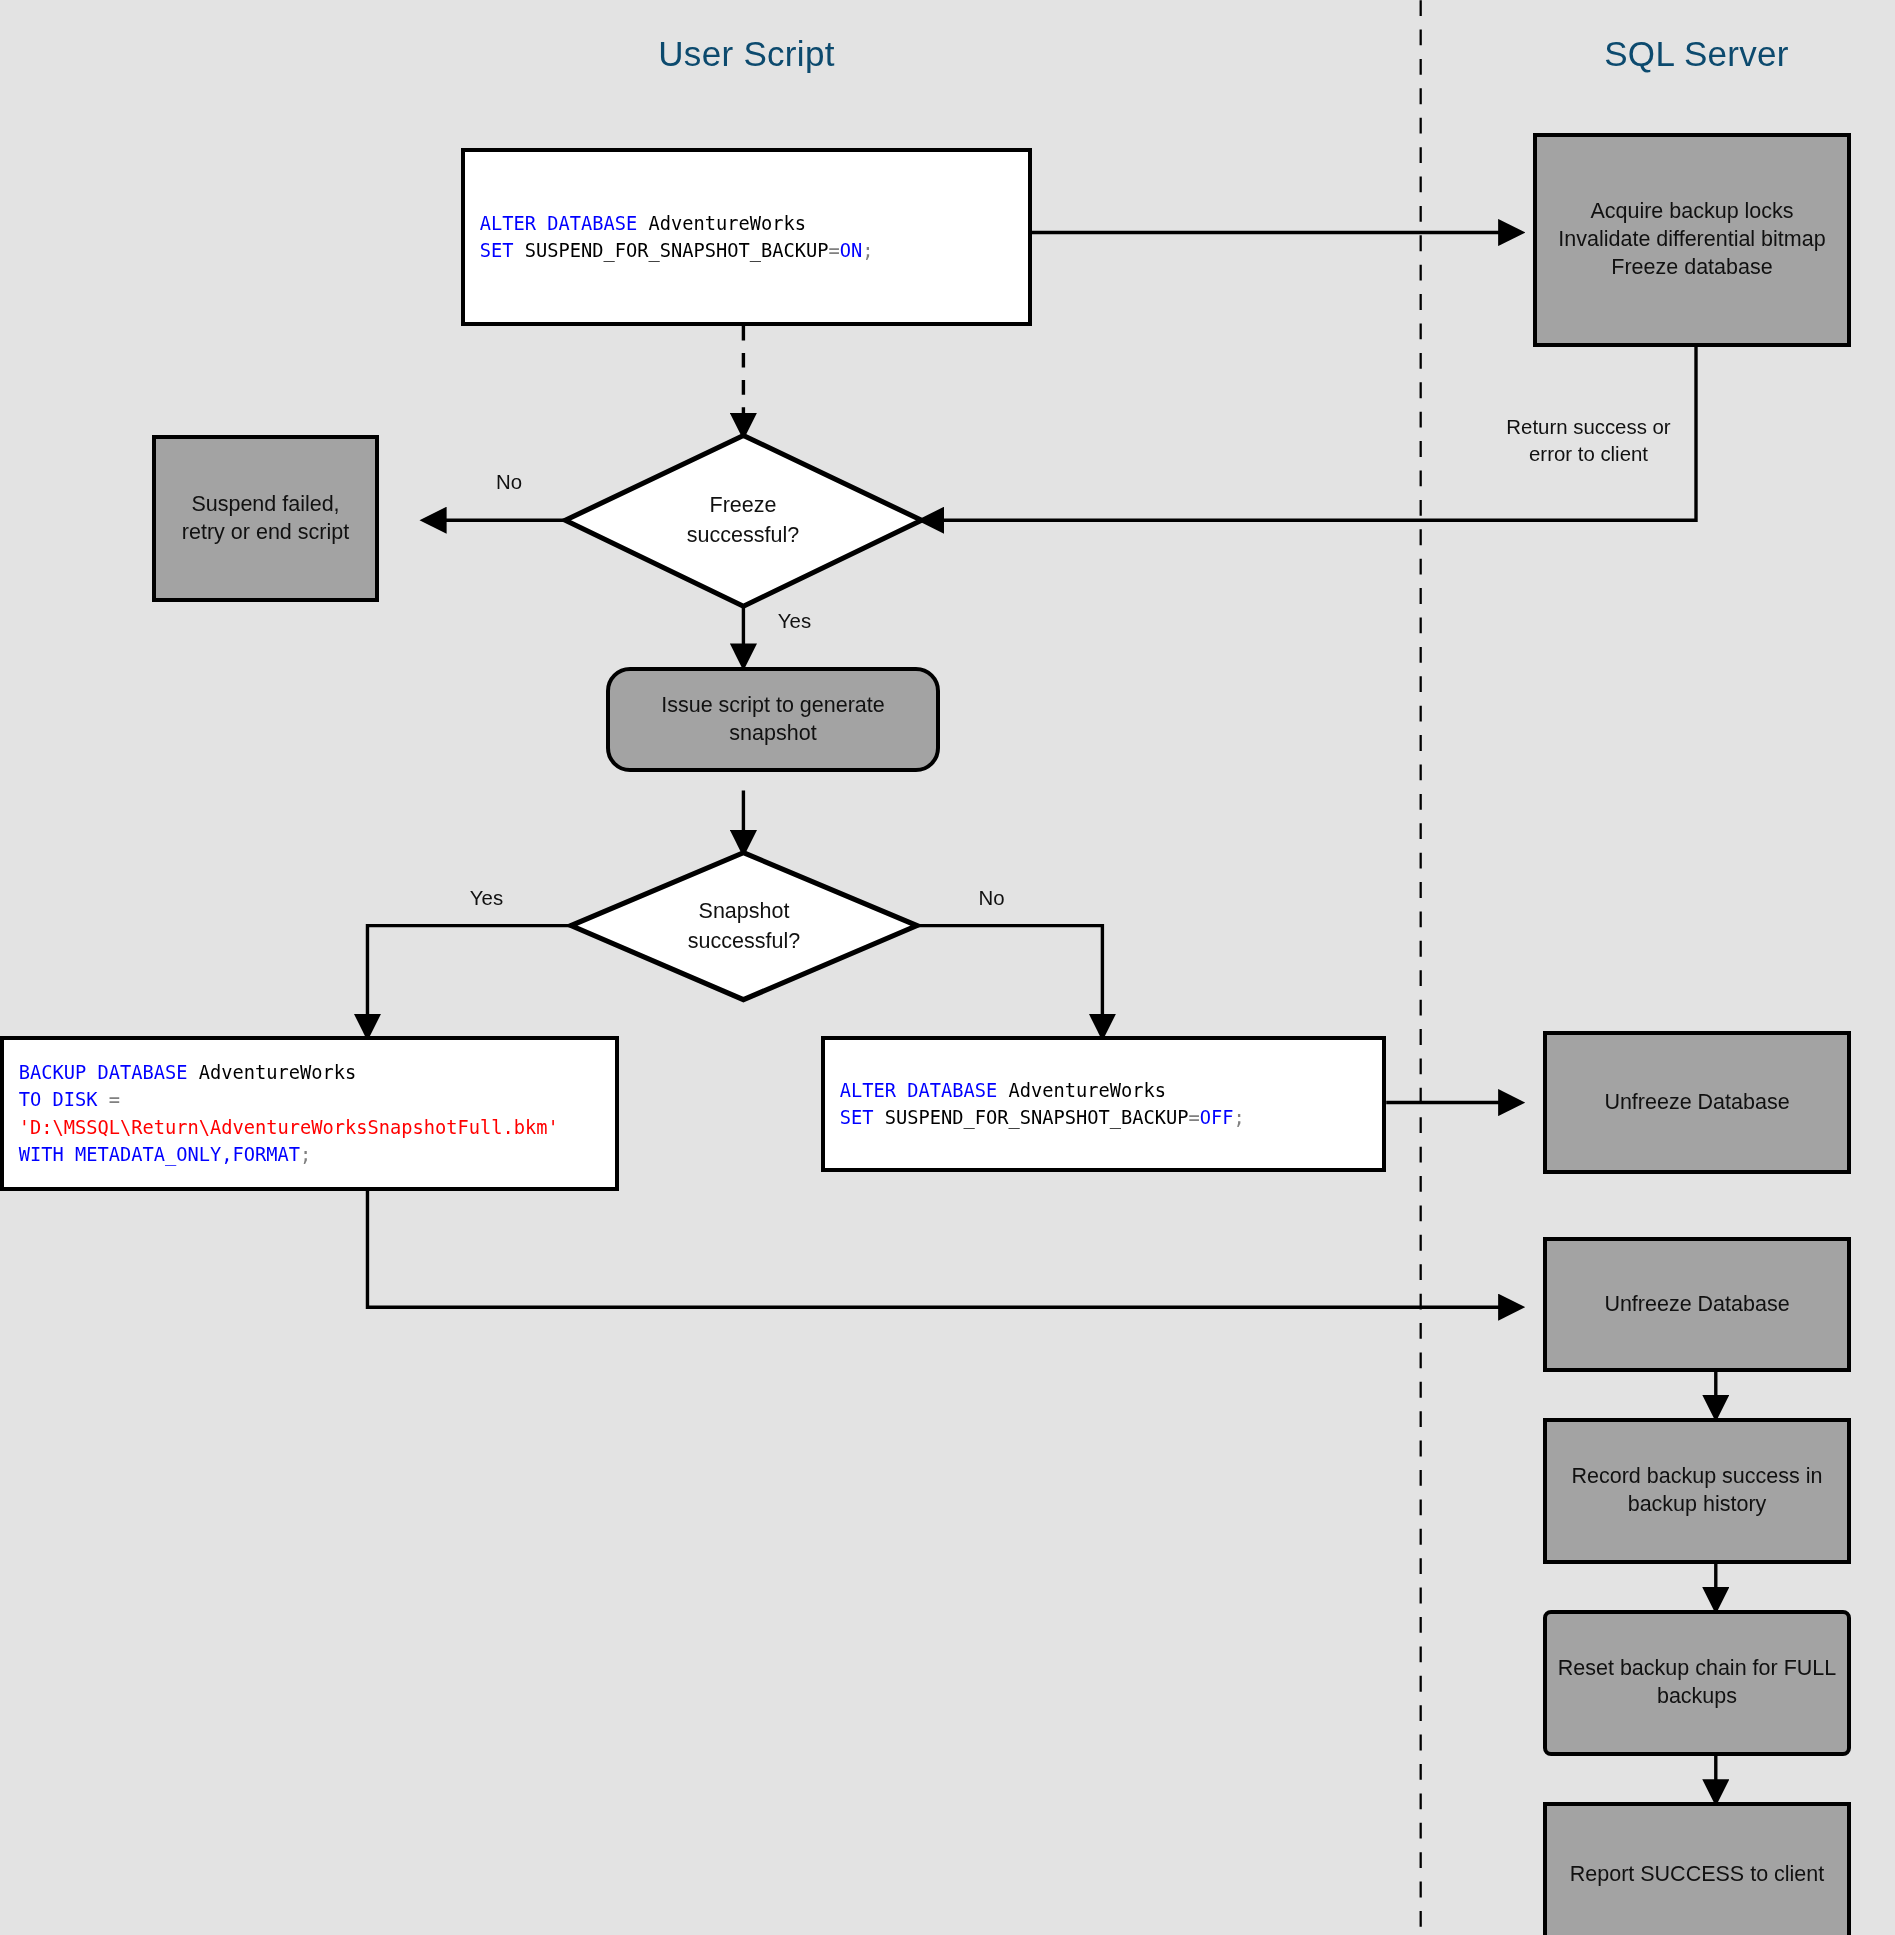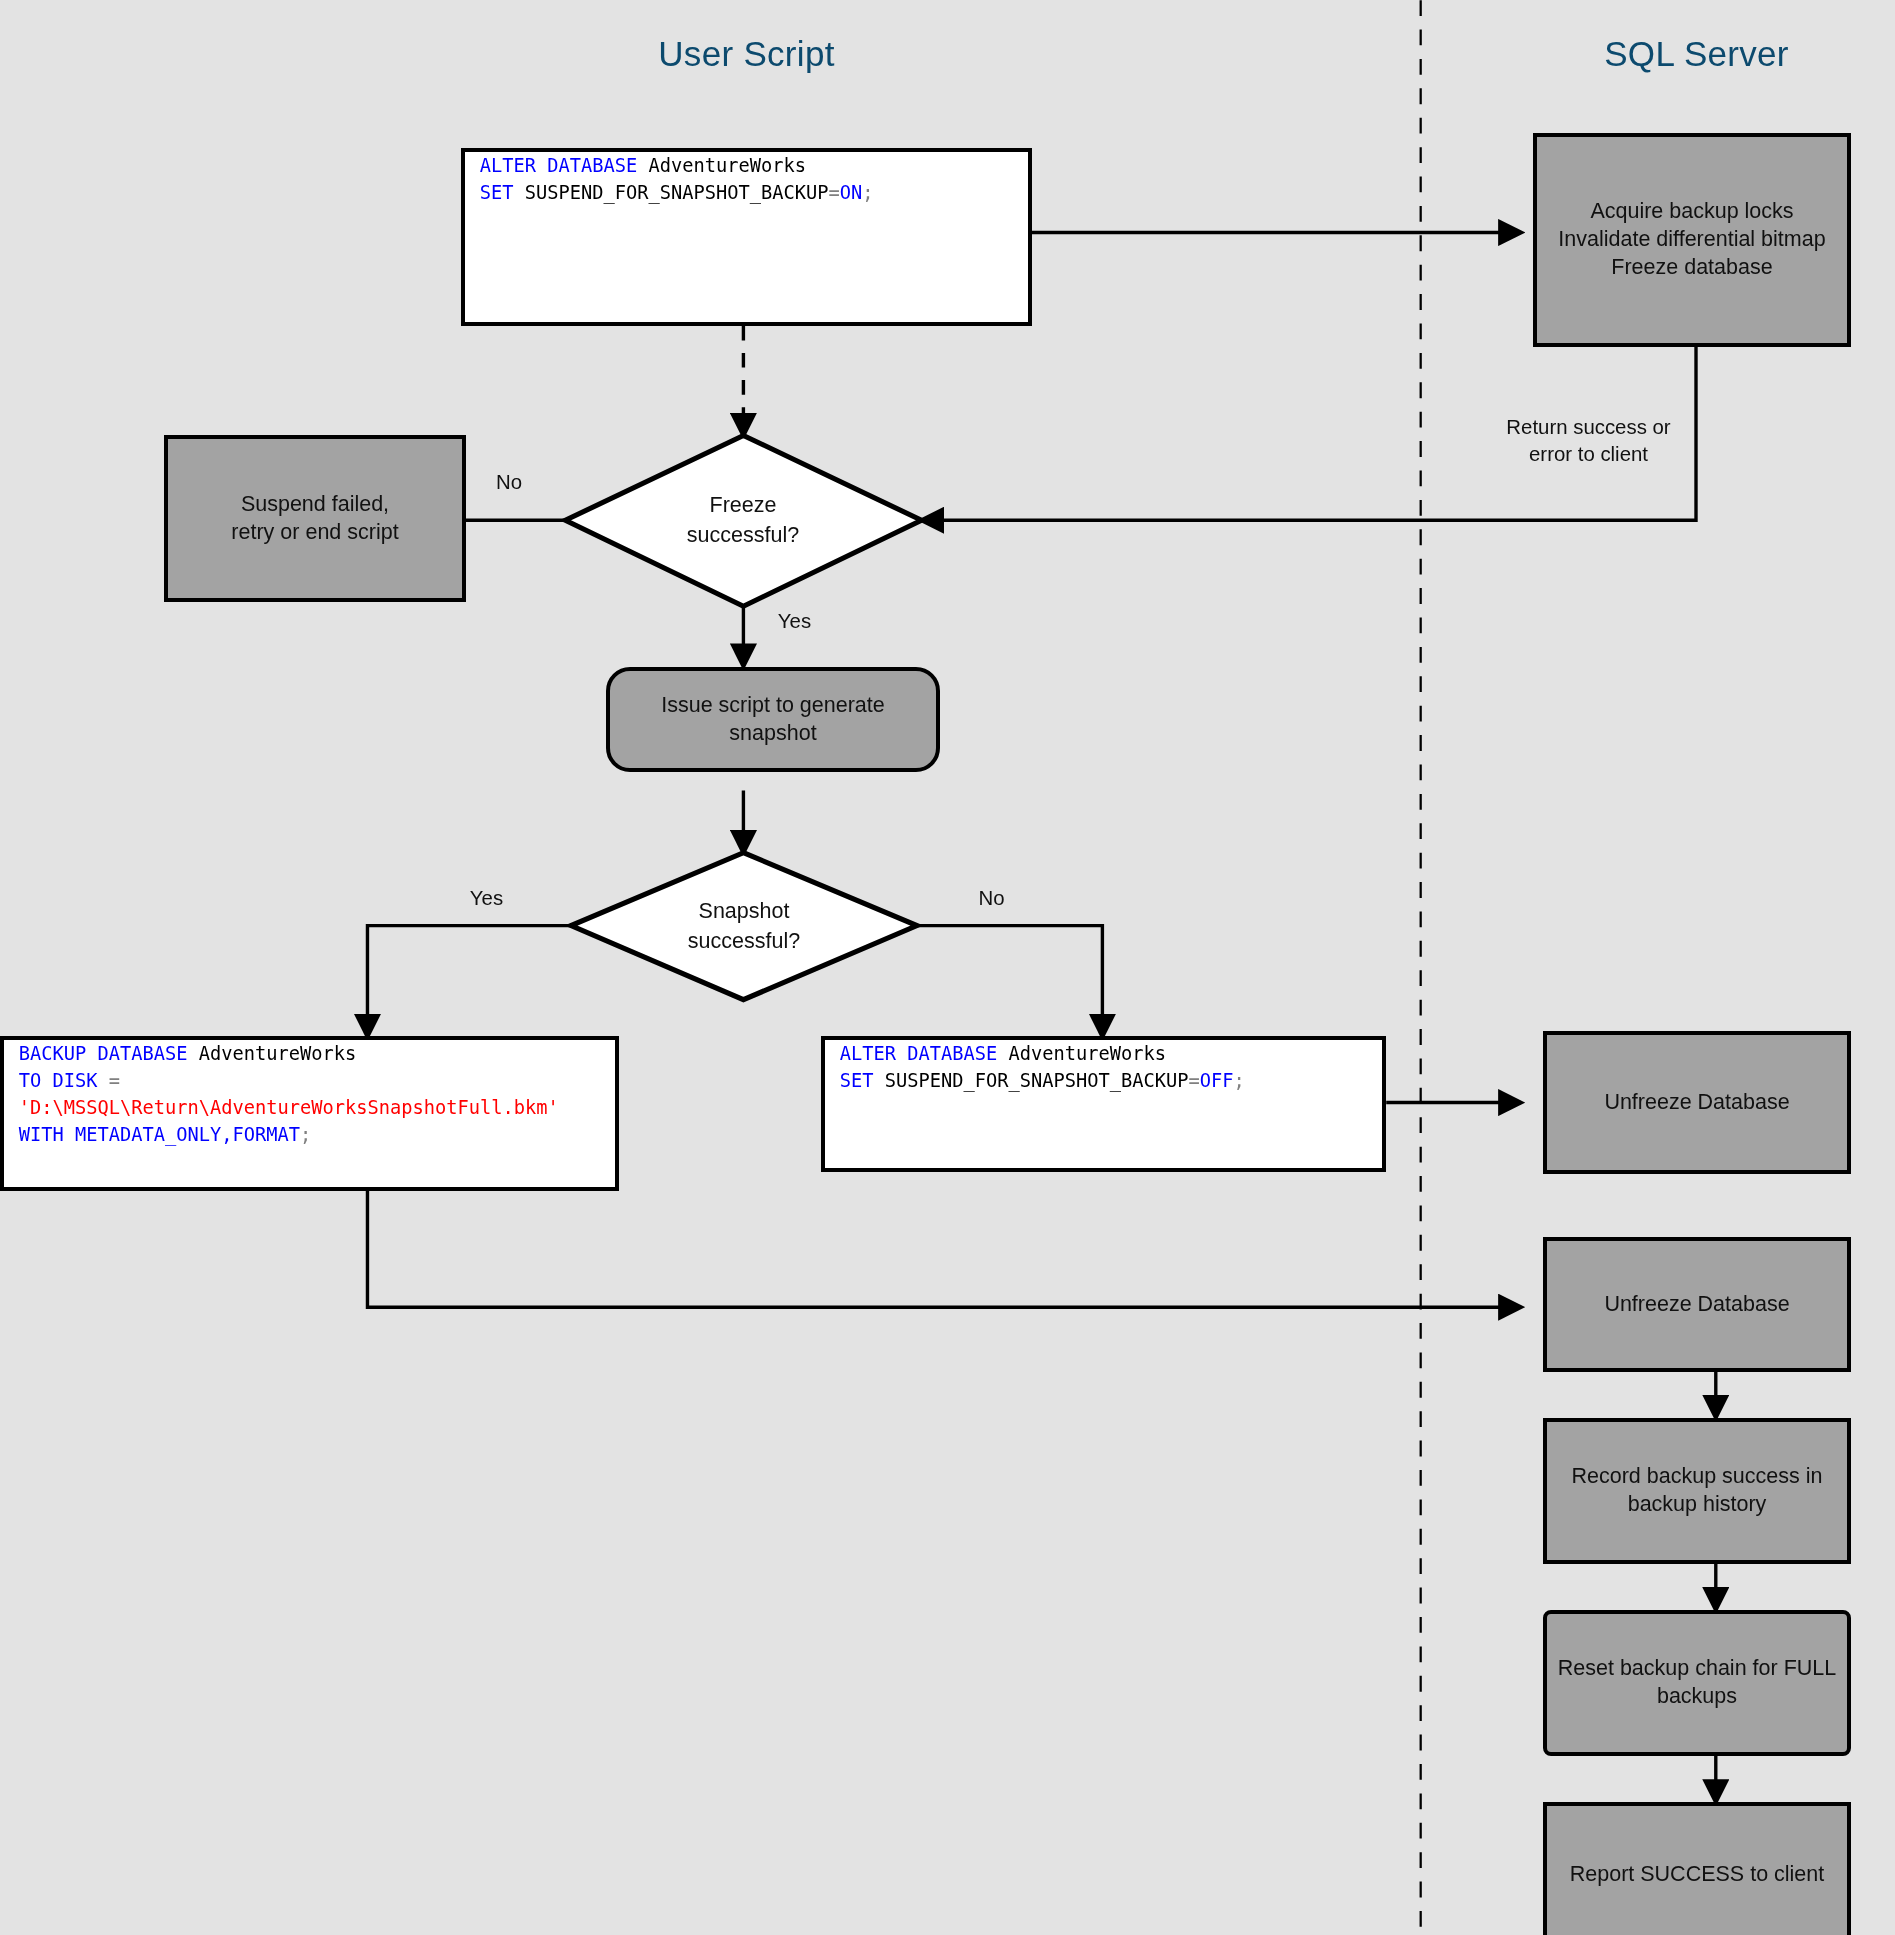--- a/index.html
+++ b/index.html
@@ -2,21 +2,21 @@
 <html style="font-size:9px"><head>
 <meta charset="utf-8">
 <style>
   html,body{margin:0;padding:0;}
   body{background:#e3e3e3;font-family:"Liberation Sans",sans-serif;}
   #canvas{position:relative;width:1895px;height:1936px;background:#e3e3e3;overflow:hidden;}
   svg#wires{position:absolute;left:0;top:0;width:1895px;height:1936px;pointer-events:none;}
   .lane-title{position:absolute;text-align:center;font-size:35px;color:#0c4a6e;font-family:"Liberation Sans",sans-serif;letter-spacing:0.3px;}
   .node{position:absolute;background:#a3a3a3;border:4px solid #000000;box-sizing:border-box;display:flex;align-items:center;justify-content:center;}
   .node .txt{text-align:center;font-size:21.5px;line-height:1.3;color:#111;padding:0 8px;}
-  .code{position:absolute;background:#ffffff;border:4px solid #000000;box-sizing:border-box;display:flex;flex-direction:column;justify-content:flex-start;}
+  .code{position:absolute;background:#ffffff;border:4px solid #000000;box-sizing:border-box;display:flex;flex-direction:column;justify-content:center;}
   .code pre{margin:0;padding:0 14.7px;font-family:"DejaVu Sans Mono","Liberation Mono",monospace;font-size:18.7px;line-height:1.45;white-space:pre;color:#000;}
   .kw{color:#0000ff;}
   .op{color:#808080;}
   .str{color:#ff0000;}
   .diamond{position:absolute;}
   .diamond .dlabel{position:absolute;left:0;top:0;width:100%;height:100%;display:flex;align-items:center;justify-content:center;text-align:center;font-size:21.5px;line-height:1.35;color:#111;}
   .edge-label{position:absolute;font-size:20.4px;color:#111;white-space:pre;text-align:center;line-height:1.3;}
 </style>
 </head>
 <body>
@@ -81,21 +81,21 @@
 error to client</div>
 
   <div class="diamond" style="left:565px;top:435px;width:356px;height:171px;">
     <div class="dlabel" style="white-space:pre-line;">Freeze
 successful?</div>
   </div>
 
   <div class="edge-label" style="left:475px;top:469px;width:68px;">No</div>
   <div class="edge-label" style="left:758px;top:608px;width:73px;">Yes</div>
 
-  <div class="node" style="left:164px;top:435px;width:302px;height:167px;">
+  <div class="node" style="left:152px;top:435px;width:227px;height:167px;">
     <div class="txt" style="white-space:pre-line;">Suspend failed,
 retry or end script</div>
   </div>
 
   <div class="node" style="left:606px;top:667px;width:334px;height:105px;border-radius:24px;">
     <div class="txt" style="white-space:pre-line;">Issue script to generate
 snapshot</div>
   </div>
 
   <div class="diamond" style="left:571px;top:853px;width:346px;height:147px;">

